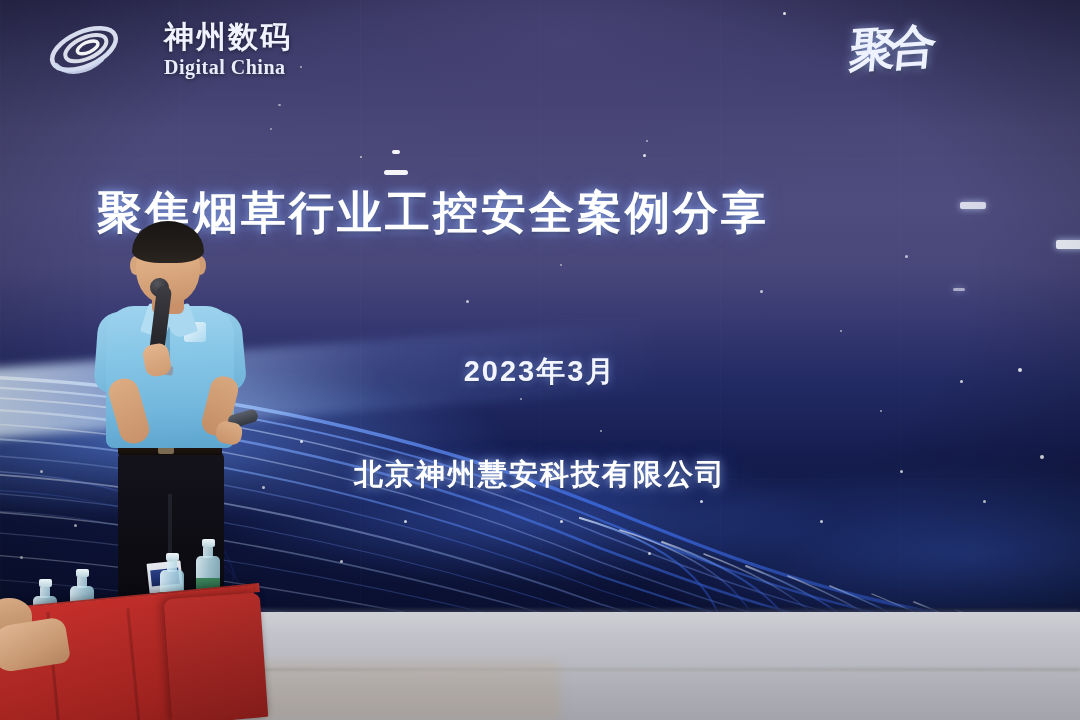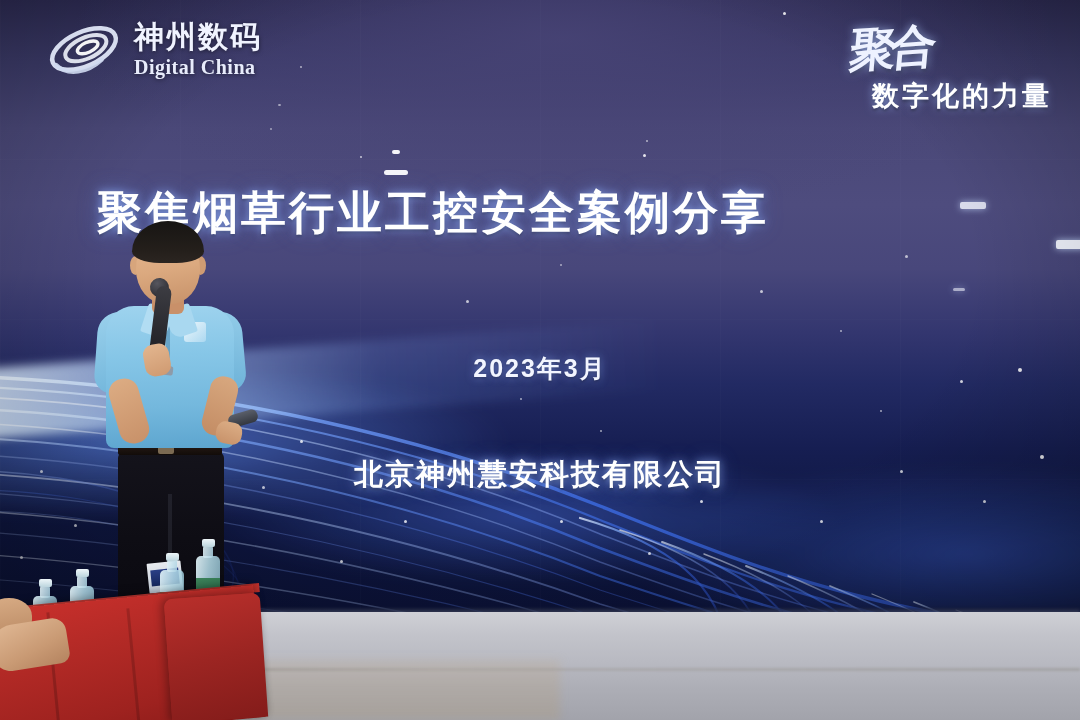--- a/index.html
+++ b/index.html
@@ -71,37 +71,37 @@
     font-family:"Liberation Sans","DejaVu Sans",sans-serif;
     font-weight:bold; font-size:45px; letter-spacing:3px;
     color:#ffffff;
     text-shadow:0 0 9px rgba(150,180,255,.75), 0 0 22px rgba(90,130,230,.45), 0 2px 3px rgba(0,0,0,.4);
     white-space:nowrap;
   }
   .slide-date {
     position:absolute; left:0; top:352px; width:1080px;
     text-align:center;
     font-family:"Liberation Sans","DejaVu Sans",sans-serif;
-    font-weight:bold; font-size:25px; letter-spacing:2px;
+    font-weight:bold; font-size:29px; letter-spacing:2px;
     color:#f2f5ff;
     text-shadow:0 0 8px rgba(140,170,255,.65), 0 1px 3px rgba(0,0,0,.45);
   }
   .slide-company {
     position:absolute; left:0; top:455px; width:1080px;
     text-align:center;
     font-family:"Liberation Sans","DejaVu Sans",sans-serif;
     font-weight:bold; font-size:29px; letter-spacing:2px;
     color:#ffffff;
     text-shadow:0 0 10px rgba(160,190,255,.8), 0 0 20px rgba(80,120,230,.45), 0 2px 3px rgba(0,0,0,.4);
   }
 
   
   .brand-logo { position:absolute; left:44px; top:18px; display:flex; align-items:center; gap:10px; }
   .brand-mark { width:80px; height:62px; }
-  .brand-words { display:flex; flex-direction:column; line-height:1; }
+  .brand-words { display:flex; flex-direction:column; line-height:1;margin-left:30px; }
   .brand-cn {
     font-family:"Liberation Sans","DejaVu Sans",sans-serif;
     font-size:30px; font-weight:bold; color:#f0f3ff; letter-spacing:2px;
     text-shadow:0 1px 4px rgba(0,0,0,.5);
   }
   .brand-en {
     font-family:"Liberation Serif","DejaVu Serif",serif;
     font-size:20px; font-weight:bold; color:#e8ecfb; letter-spacing:.5px; margin-top:5px;
     text-shadow:0 1px 4px rgba(0,0,0,.5);
   }
@@ -446,21 +446,20 @@
       </g>
     </svg>
     <div class="brand-words">
       <div class="brand-cn">神州数码</div>
       <div class="brand-en">Digital China</div>
     </div>
   </div>
 
   <div class="event-logo">
     <div class="event-calli">聚合</div>
-    <div class="event-sub">数字化的力量</div>
   </div>
 
   <div class="slide-title">聚焦烟草行业工控安全案例分享</div>
   <div class="slide-date">2023年3月</div>
   <div class="slide-company">北京神州慧安科技有限公司</div>
 
   <div class="floor-edge"></div>
   <div class="floor"></div>
   <div class="floor-warm"></div>
   <div class="floor-seam"></div>

